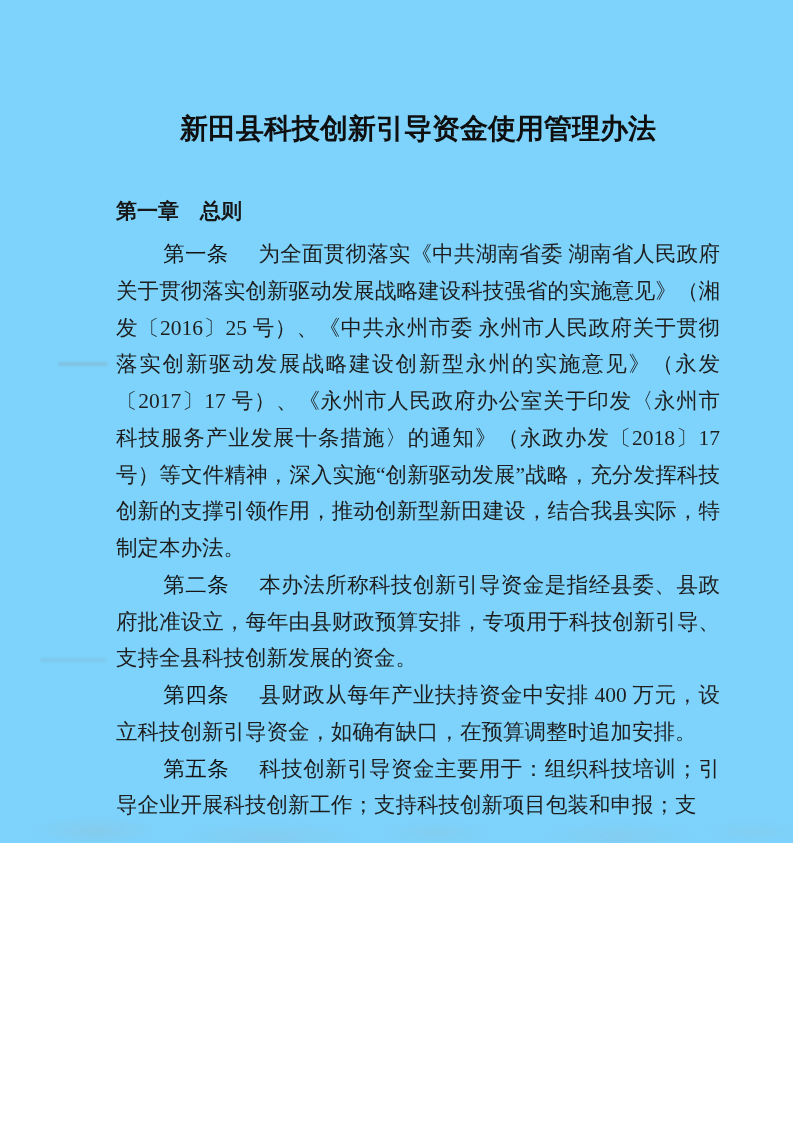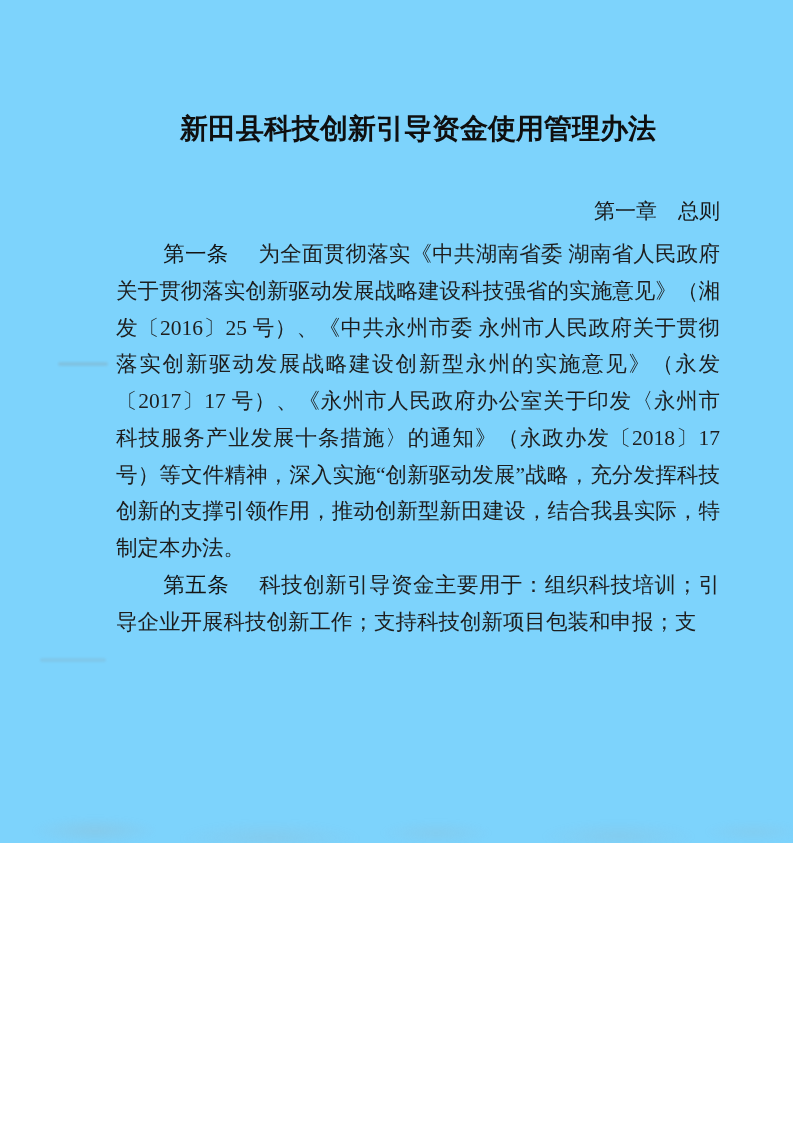--- a/index.html
+++ b/index.html
@@ -28,22 +28,22 @@
     font-weight: bold;
     text-align: center;
     letter-spacing: 0px;
     color: #0f0f0f;
     font-family: "Liberation Serif", "DejaVu Serif", serif;
   }
   .chapter-heading {
     margin: 44px 0 0 0;
     font-size: 21px;
     line-height: 26px;
-    font-weight: normal;
-    text-align: right;
+    font-weight: bold;
+    text-align: left;
     color: #171717;
     font-family: "Liberation Sans", "DejaVu Sans", sans-serif;
   }
   .chapter-heading.ch2 {
     margin-top: 52px;
   }
   .article {
     margin: 0;
     font-size: 21.5px;
     line-height: 36.75px;
@@ -104,23 +104,25 @@
 
 <div class="page">
   <div class="content">
 
     <h1 class="doc-title">新田县科技创新引导资金使用管理办法</h1>
 
     <h2 class="chapter-heading ch1">第一章　总则</h2>
 
     <p class="article"><span class="article-label">第一条</span><span class="article-text">为全面贯彻落实《中共湖南省委 湖南省人民政府关于贯彻落实创新驱动发展战略建设科技强省的实施意见》（湘发〔2016〕25 号）、《中共永州市委 永州市人民政府关于贯彻落实创新驱动发展战略建设创新型永州的实施意见》（永发〔2017〕17 号）、《永州市人民政府办公室关于印发〈永州市科技服务产业发展十条措施〉的通知》（永政办发〔2018〕17 号）等文件精神，深入实施“创新驱动发展”战略，充分发挥科技创新的支撑引领作用，推动创新型新田建设，结合我县实际，特制定本办法。</span></p>
 
+    <p class="article"><span class="article-label">第二条</span><span class="article-text">本办法所称科技创新引导资金是指经县委、县政府批准设立，每年由县财政预算安排，专项用于科技创新引导、支持全县科技创新发展的资金。</span></p>
 
 
 
+    <p class="article"><span class="article-label">第四条</span><span class="article-text">县财政从每年产业扶持资金中安排 400 万元，设立科技创新引导资金，如确有缺口，在预算调整时追加安排。</span></p>
 
     <p class="article"><span class="article-label">第五条</span><span class="article-text">科技创新引导资金主要用于：组织科技培训；引导企业开展科技创新工作；支持科技创新项目包装和申报；支</span></p>
 
   </div>
 
   <div class="page-number">2</div>
 
   <div class="speckle s1"></div>
   <div class="speckle s2"></div>
   <div class="speckle s3"></div>

